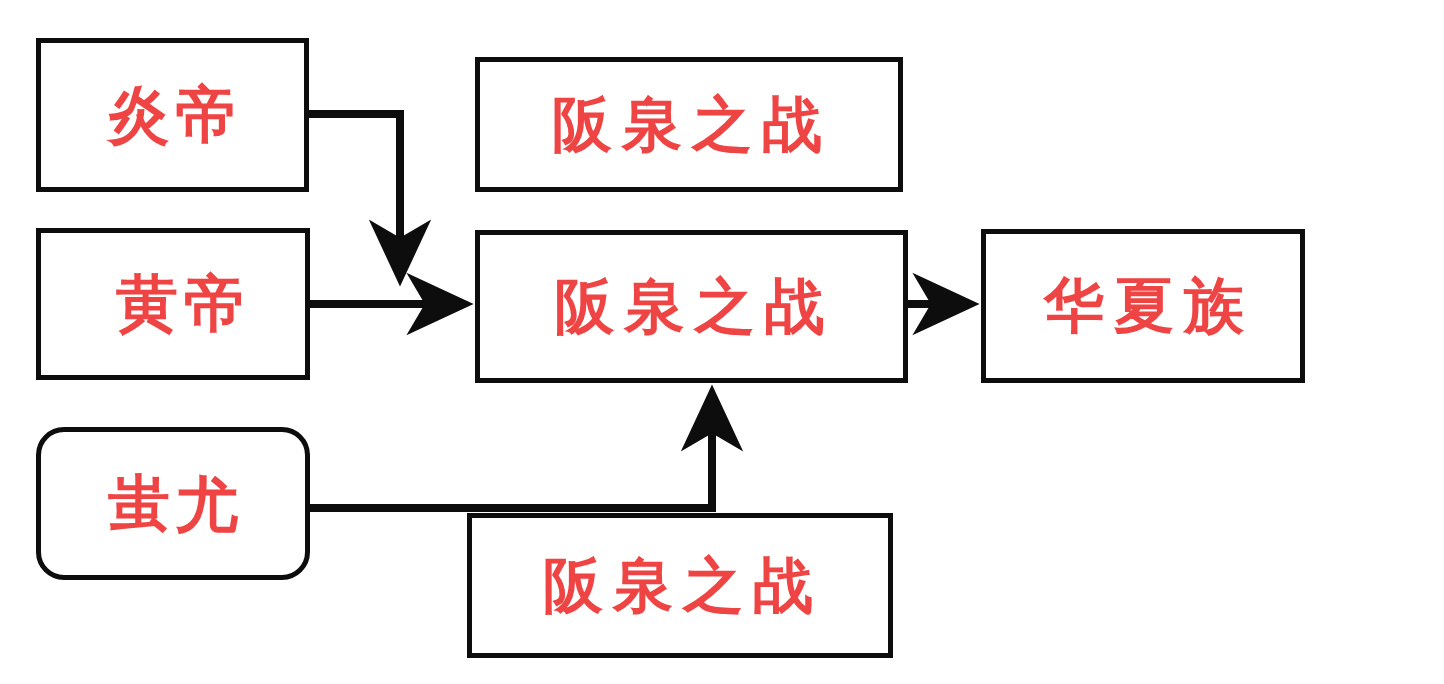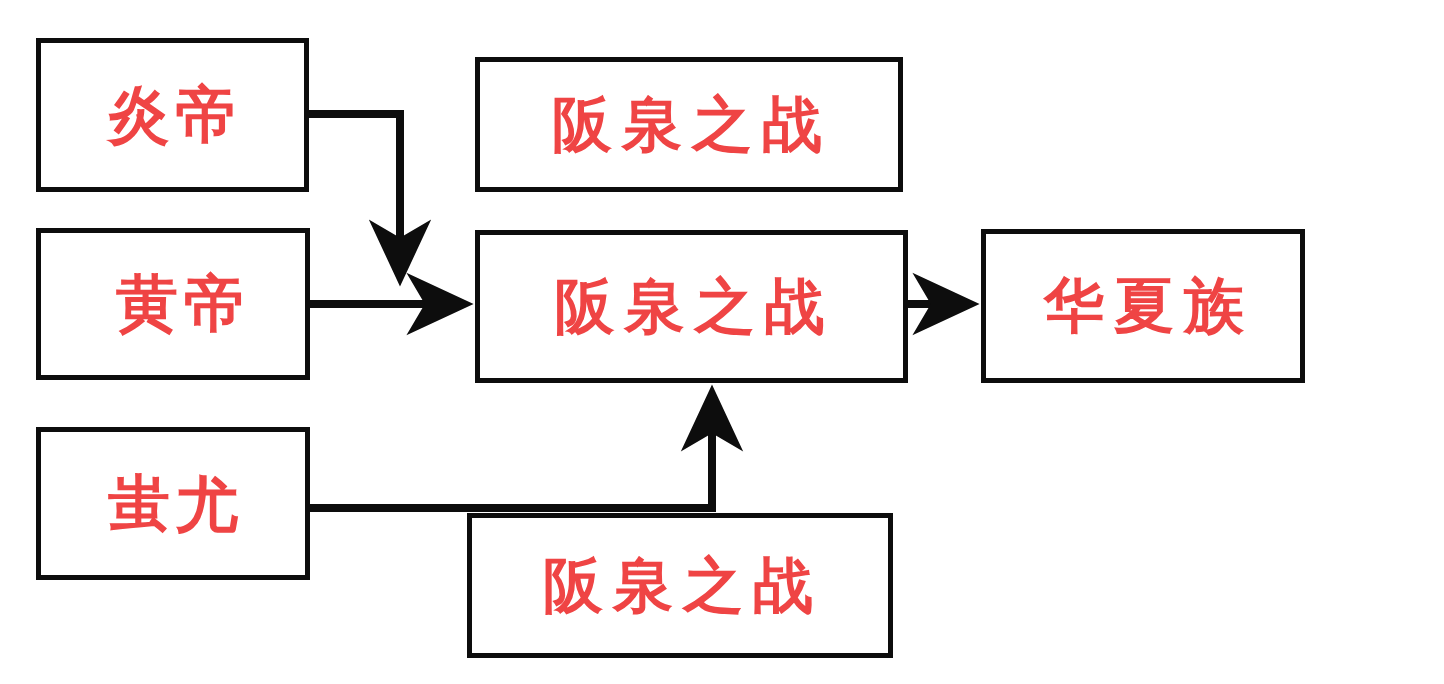--- a/index.html
+++ b/index.html
@@ -87,21 +87,21 @@
   </svg>
 
   <div class="node-box" style="left:36px; top:38px; width:273px; height:154px;">
     <span class="node-label">炎帝</span>
   </div>
 
   <div class="node-box" style="left:36px; top:228px; width:274px; height:152px;padding-left:16px;">
     <span class="node-label">黄帝</span>
   </div>
 
-  <div class="node-box" style="left:36px; top:427px; width:274px; height:153px;">
+  <div class="node-box" style="left:36px; top:427px; width:274px; height:153px;border-radius:28px;">
     <span class="node-label">蚩尤</span>
   </div>
 
   <div class="node-box" style="left:475px; top:57px; width:428px; height:135px;">
     <span class="node-label long">阪泉之战</span>
   </div>
 
   <div class="node-box" style="left:475px; top:230px; width:433px; height:153px;">
     <span class="node-label long">阪泉之战</span>
   </div>

